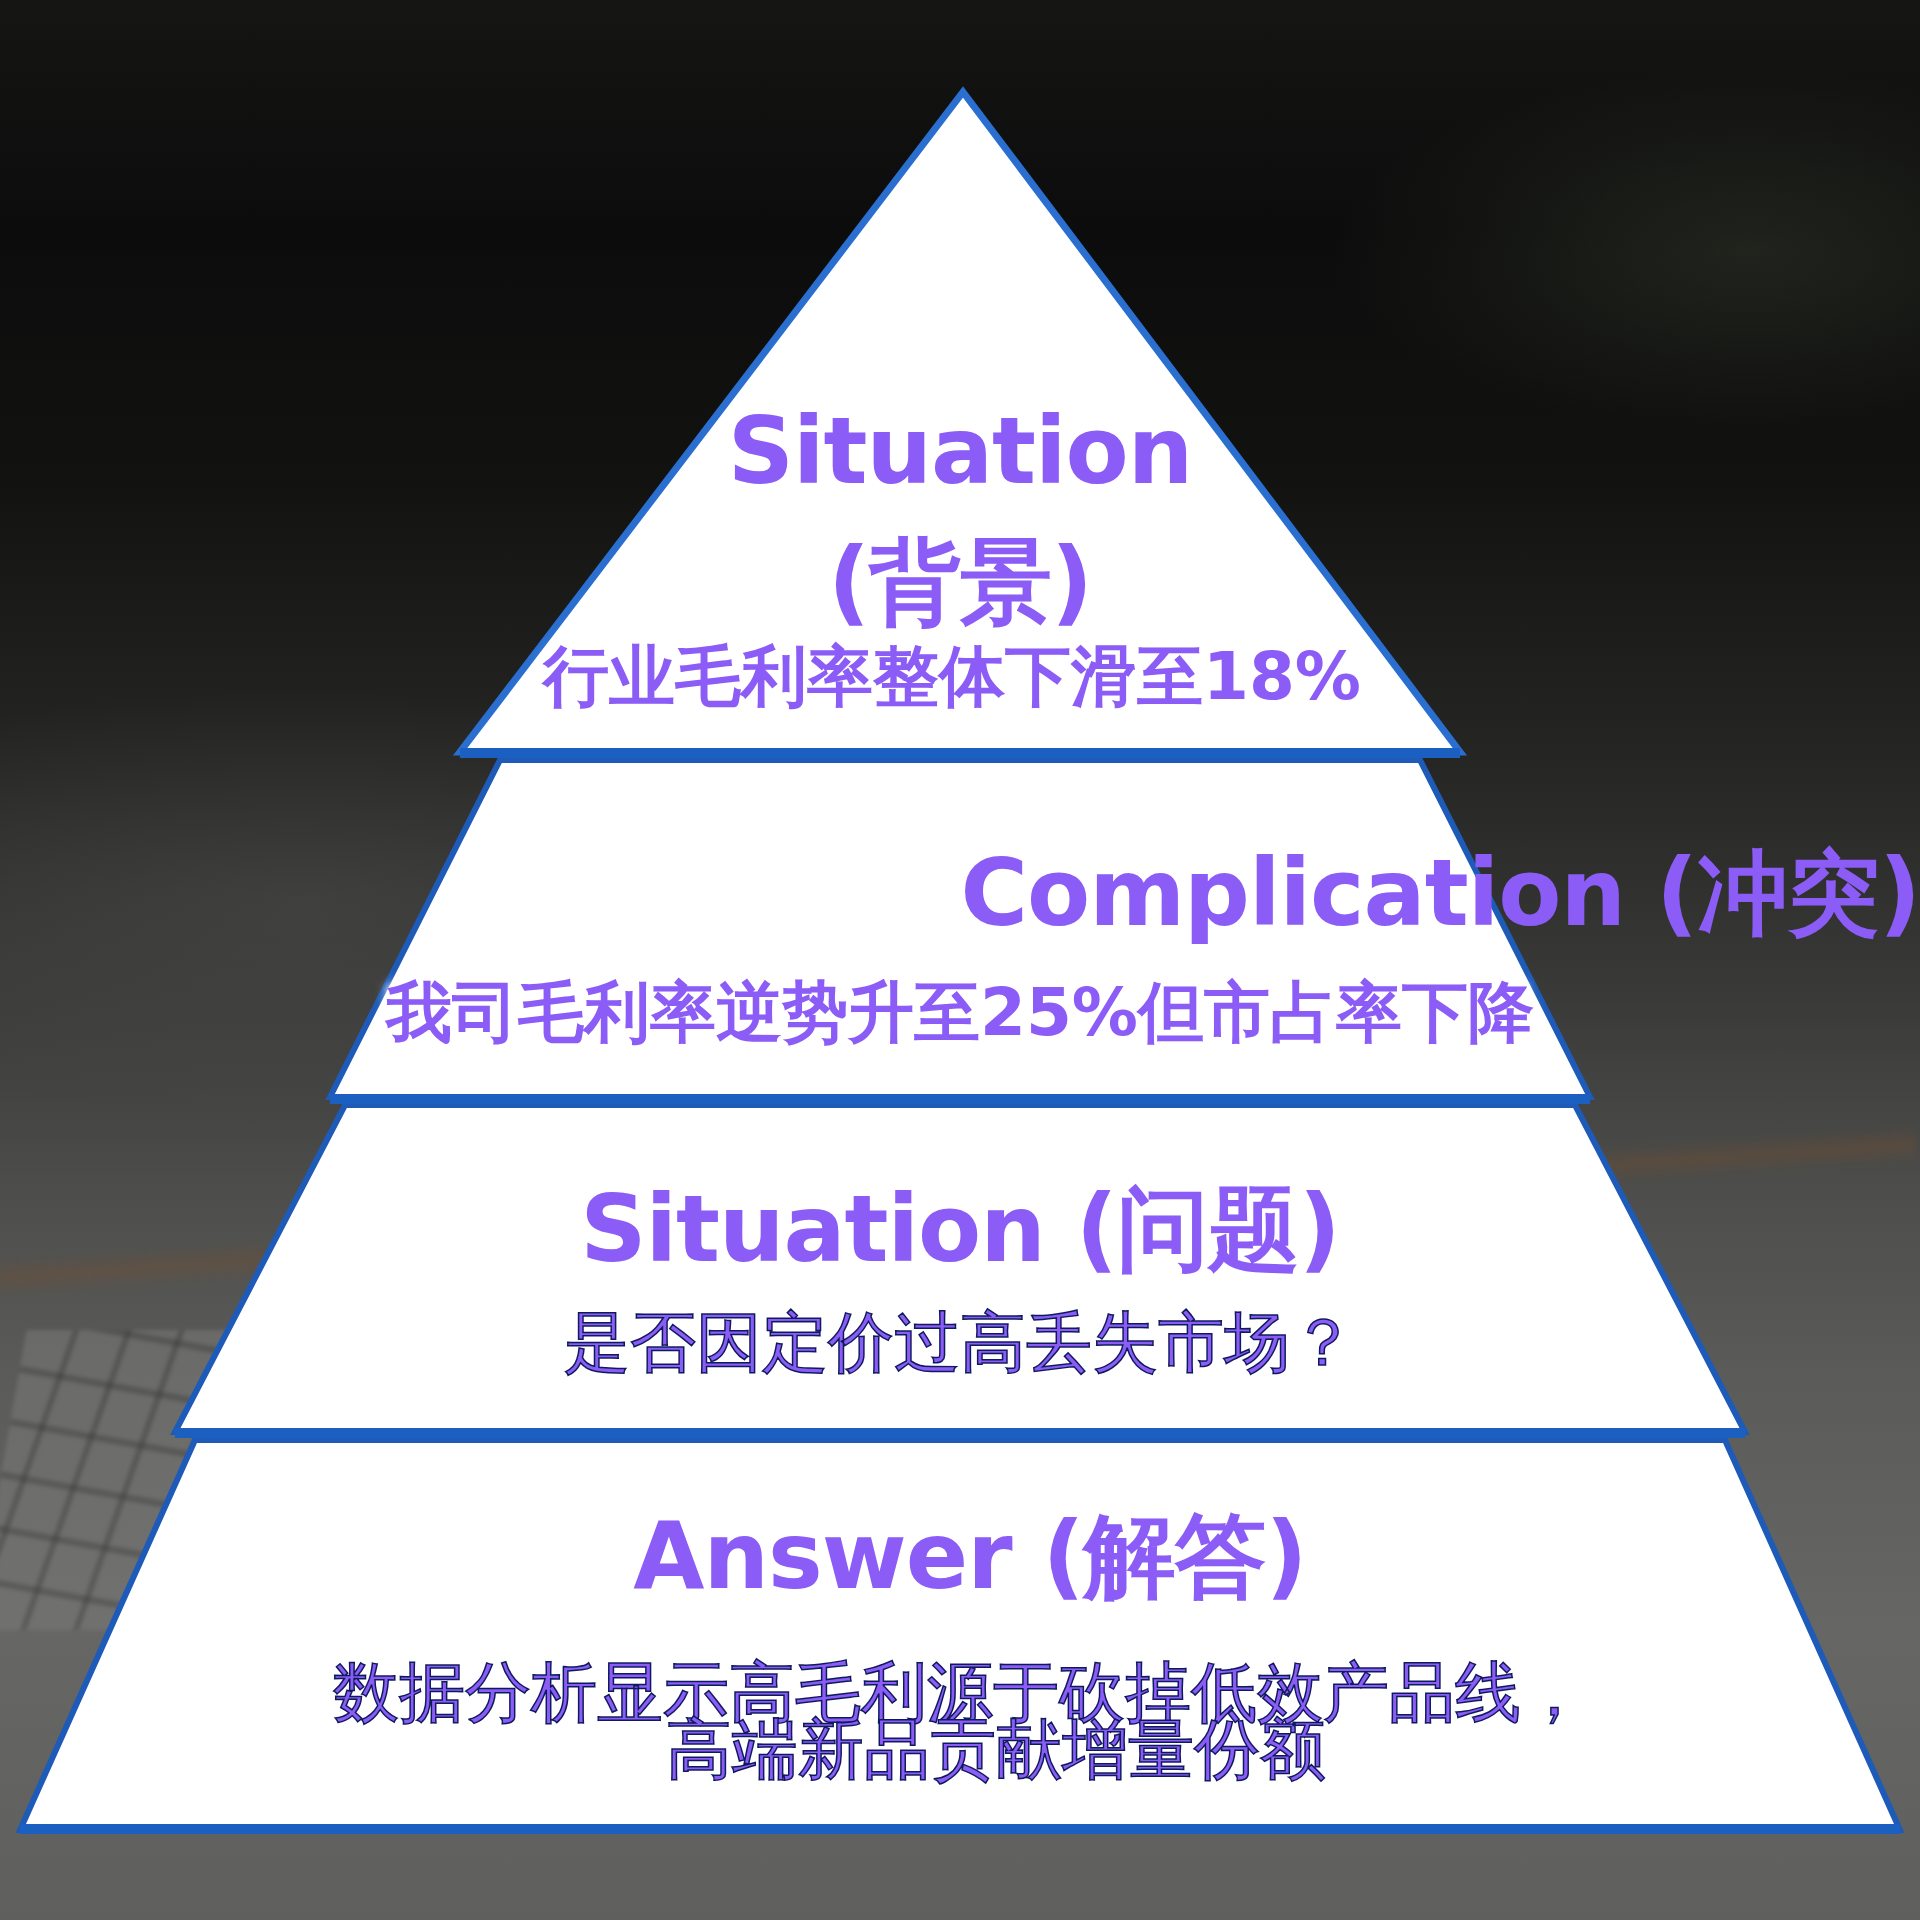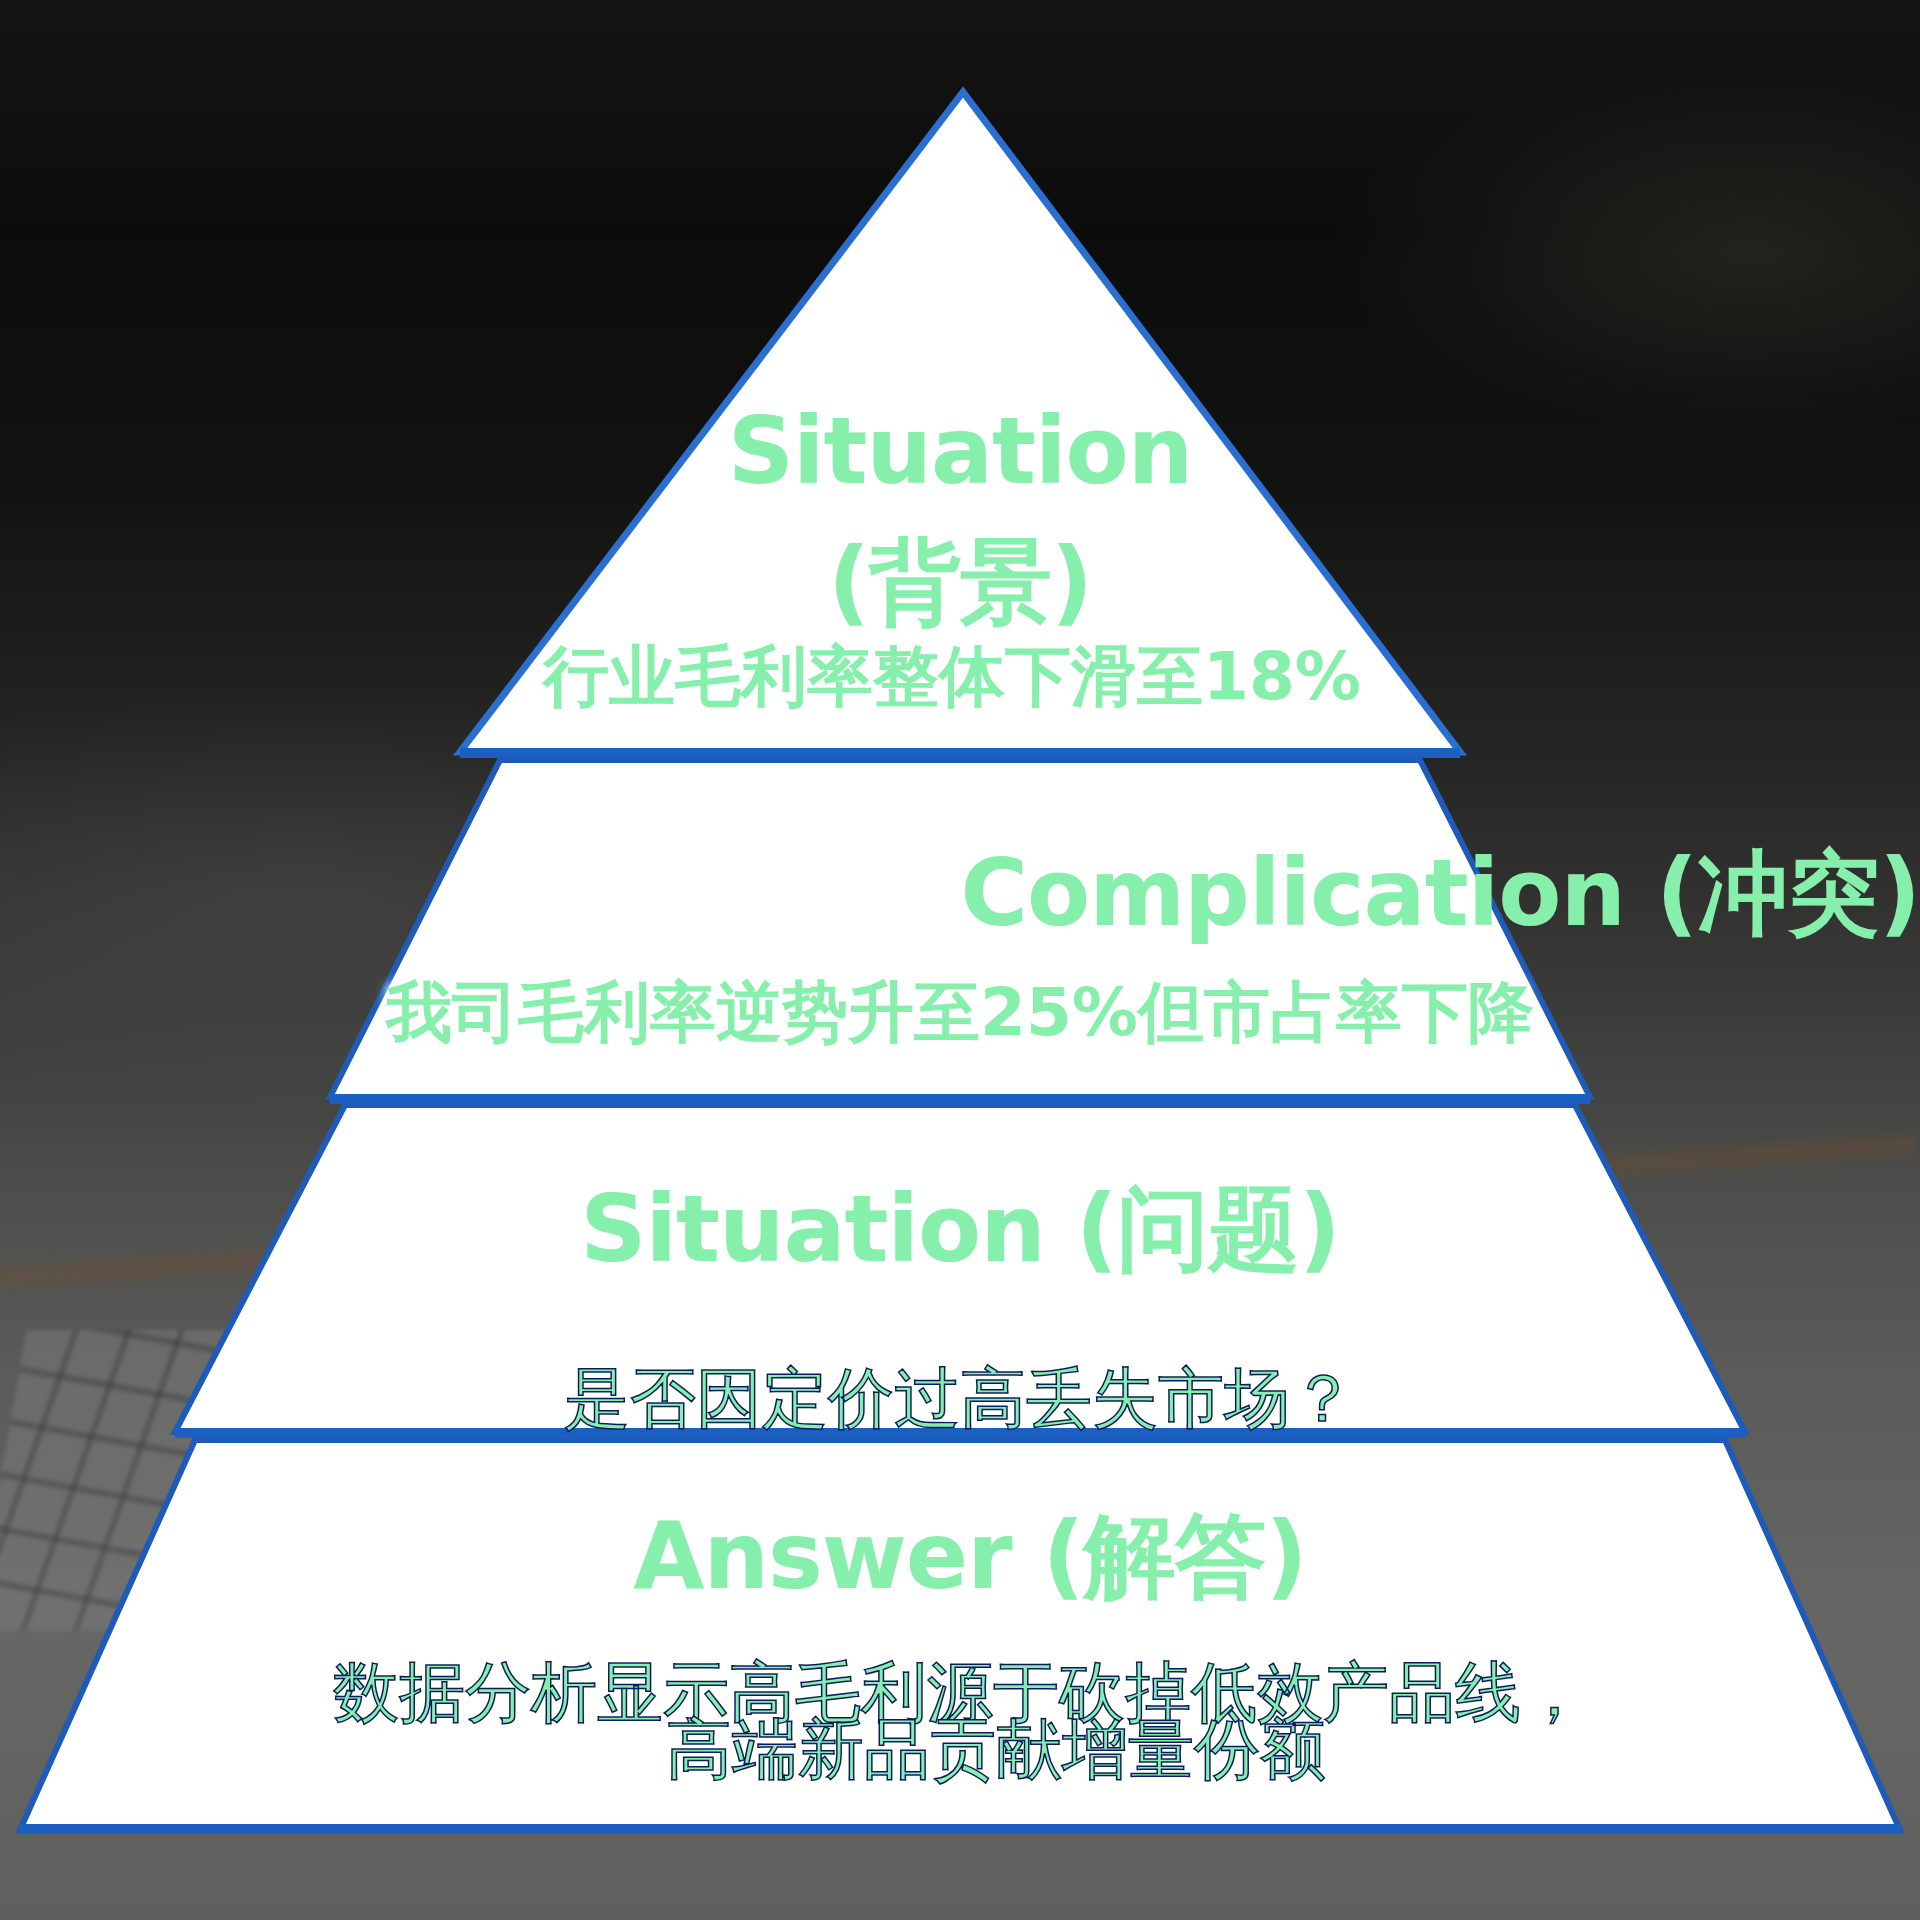--- a/index.html
+++ b/index.html
@@ -25,21 +25,21 @@
     transform: skewX(-10deg);
   }
   .bg-desk-edge {
     position:absolute; left:0; top:1260px; width:1920px; height:36px;
     background: linear-gradient(180deg, rgba(130,90,50,0.0), rgba(120,80,45,0.35), rgba(120,80,45,0.0));
     transform: rotate(-4deg); transform-origin:left center; filter: blur(3px);
   }
   svg.pyr { position:absolute; left:0; top:0; width:1920px; height:1920px; }
   .txt {
     position:absolute; left:0; width:1920px; text-align:center;
-    color:#86efac; font-weight:bold; white-space:nowrap;
+    color:#8b5cf6; font-weight:bold; white-space:nowrap;
   }
   .title { font-size:92px; letter-spacing:-1px; }
   .sub { font-size:66px; font-weight:bold; }
   .halo { text-shadow: 0 0 6px #fff, 0 0 10px #fff, 0 0 14px #fff; }
 </style>
 </head>
 <body>
 
 <div class="bg"></div>
 <div class="bg-desk-edge"></div>
@@ -69,17 +69,17 @@
 </svg>
 
 <div class="txt title" style="top:398px;">Situation</div>
 <div class="txt title" style="top:521px;">(背景)</div>
 <div class="txt sub halo" style="top:632px; left:-8px;">行业毛利率整体下滑至18%</div>
 
 <div class="txt title" style="top:832px;text-align:right;">Complication (冲突)</div>
 <div class="txt sub halo" style="top:968px;text-align:center;">我司毛利率逆势升至25%但市占率下降</div>
 
 <div class="txt title" style="top:1168px;">Situation (问题)</div>
-<div class="txt sub" style="top:1354px; font-weight:normal; -webkit-text-stroke:1.5px #0d1a5c;">是否因定价过高丢失市场？</div>
+<div class="txt sub" style="top:1298px; font-weight:normal; -webkit-text-stroke:1.5px #0d1a5c;">是否因定价过高丢失市场？</div>
 
 <div class="txt title" style="top:1495px;margin-left:10px;">Answer (解答)</div>
 <div class="txt sub" style="top:1648px; font-weight:normal; -webkit-text-stroke:1.5px #0d1a5c;">数据分析显示高毛利源于砍掉低效产品线，</div>
 <div class="txt sub" style="top:1705px; font-weight:normal;padding-left:36px; -webkit-text-stroke:1.5px #0d1a5c;">高端新品贡献增量份额</div>
 
 </body></html>

